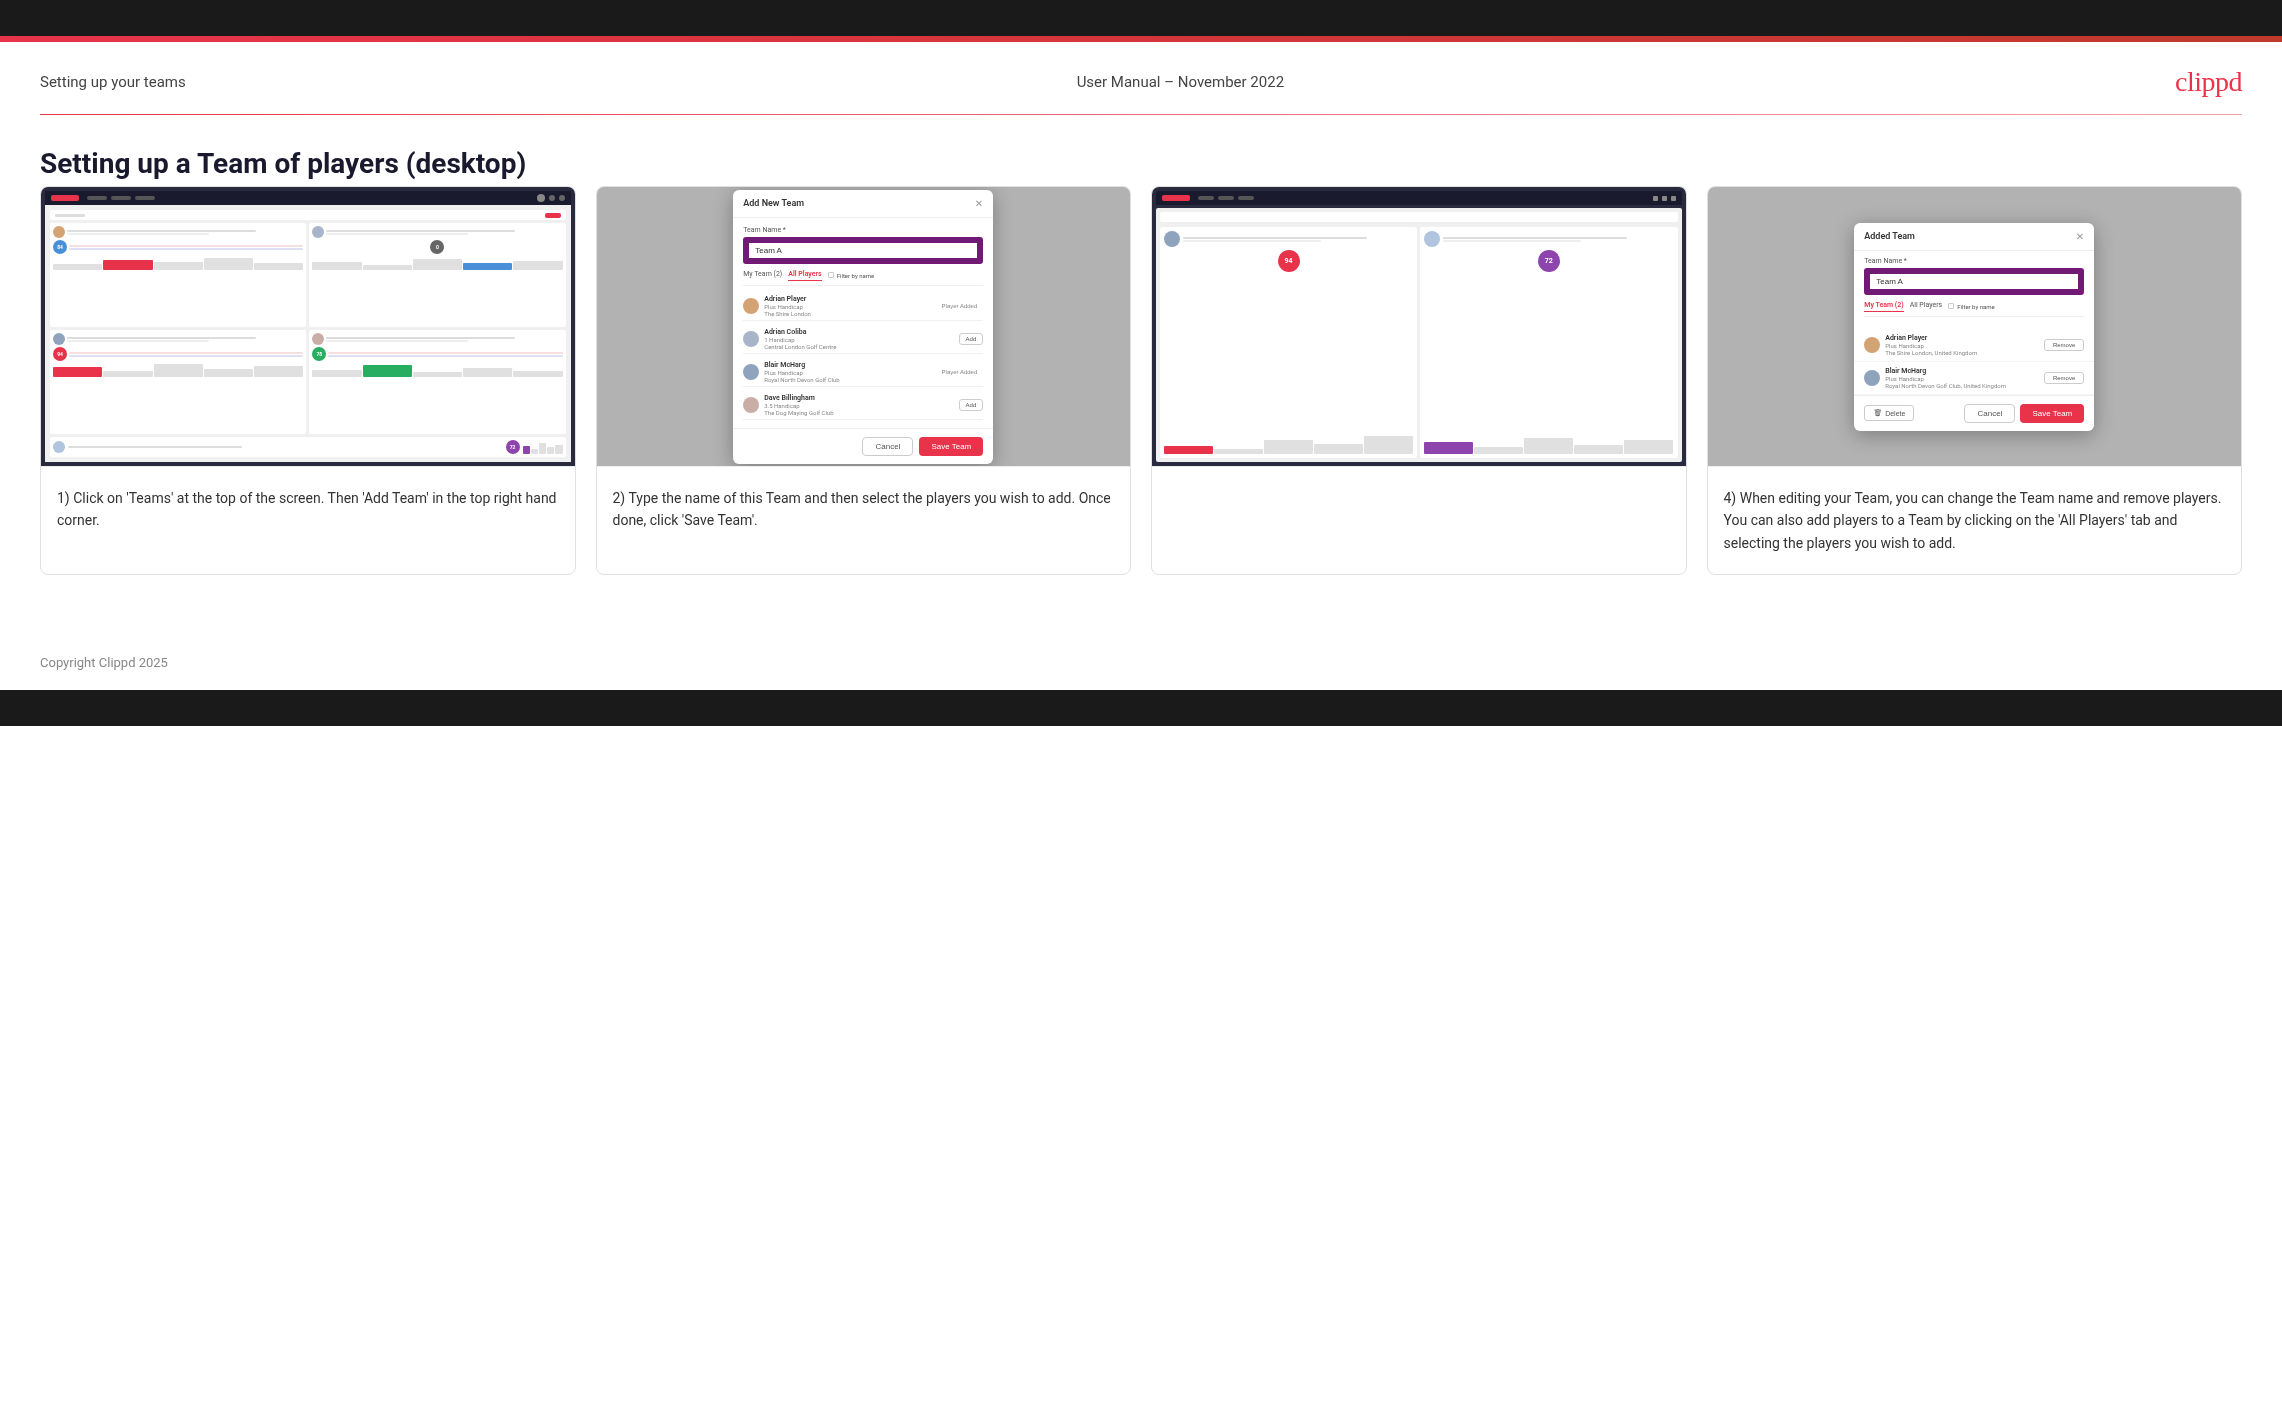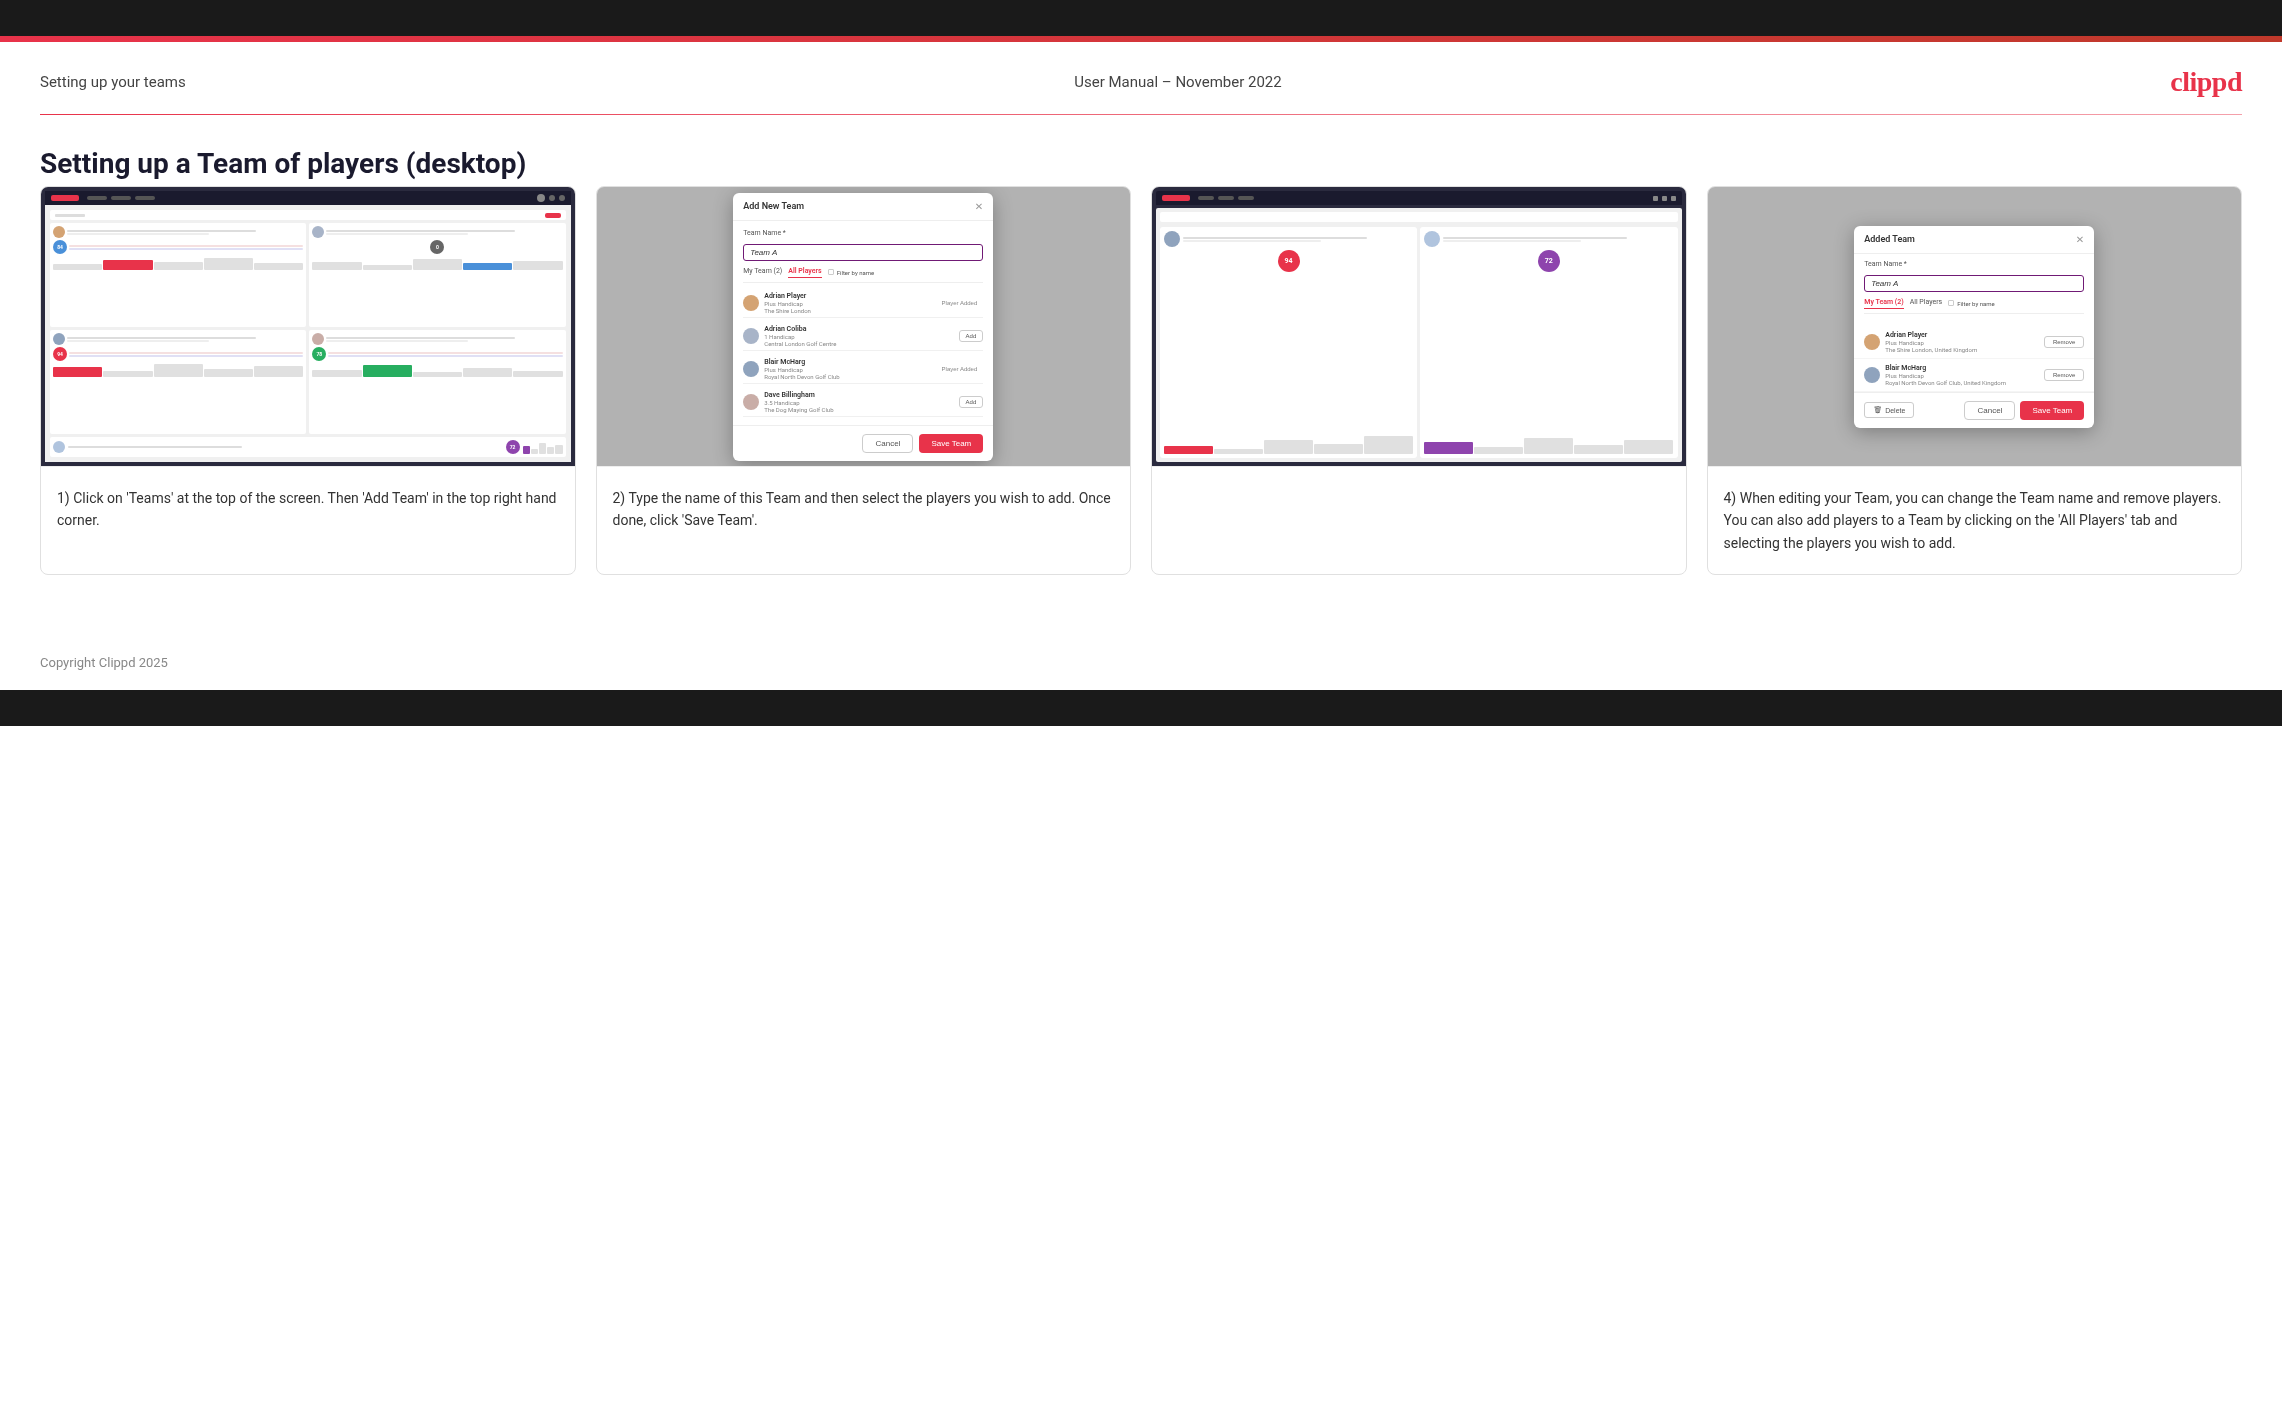--- a/index.html
+++ b/index.html
@@ -147,28 +147,27 @@
       padding: 8px 10px;
     }
 
     .modal-label {
       font-size: 7px;
       color: #555;
       margin-bottom: 3px;
     }
 
     .modal-input {
-      border: 1px solid #701a75;
+      border: 6px solid #701a75;
       border-radius: 3px;
       padding: 3px 6px;
       font-size: 8px;
       width: 100%;
       margin-bottom: 6px;
       color: #333;
-      font-style: italic;
     }
 
     .modal-tabs {
       display: flex;
       align-items: center;
       gap: 6px;
       margin-bottom: 6px;
       border-bottom: 1px solid #eee;
       padding-bottom: 4px;
     }
@@ -378,21 +377,21 @@
     .bottom-bar {
       background: #1a1a1a;
       height: 36px;
       width: 100%;
       margin-top: auto;
     }
 
     .clippd-logo-text {
       font-family: 'Georgia', serif;
       font-size: 28px;
-      font-weight: 700;
+      font-weight: 400;
       color: #e8334a;
       letter-spacing: -0.5px;
     }
   </style>
 </head>
 <body>
 
 <div class="top-bar"></div>
 <div class="accent-bar"></div>
 

